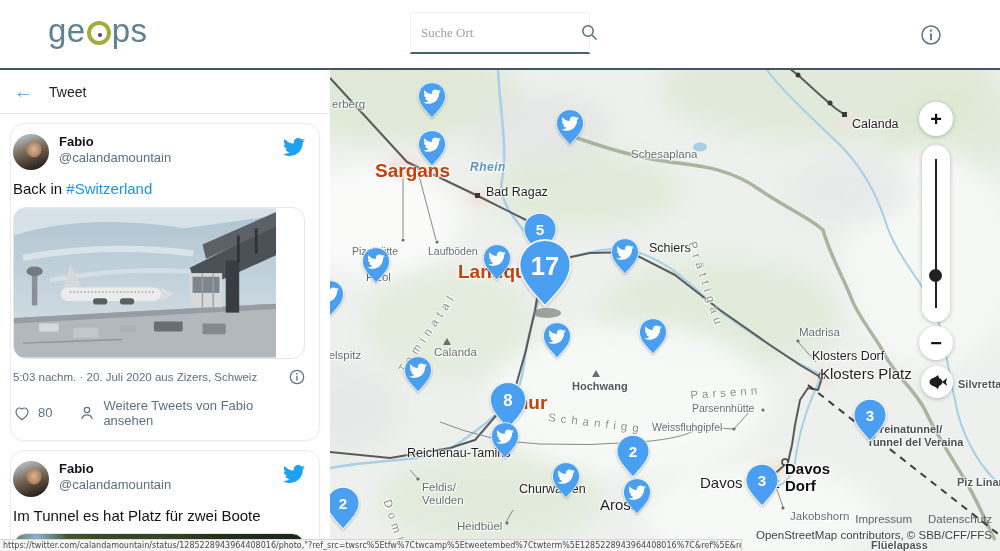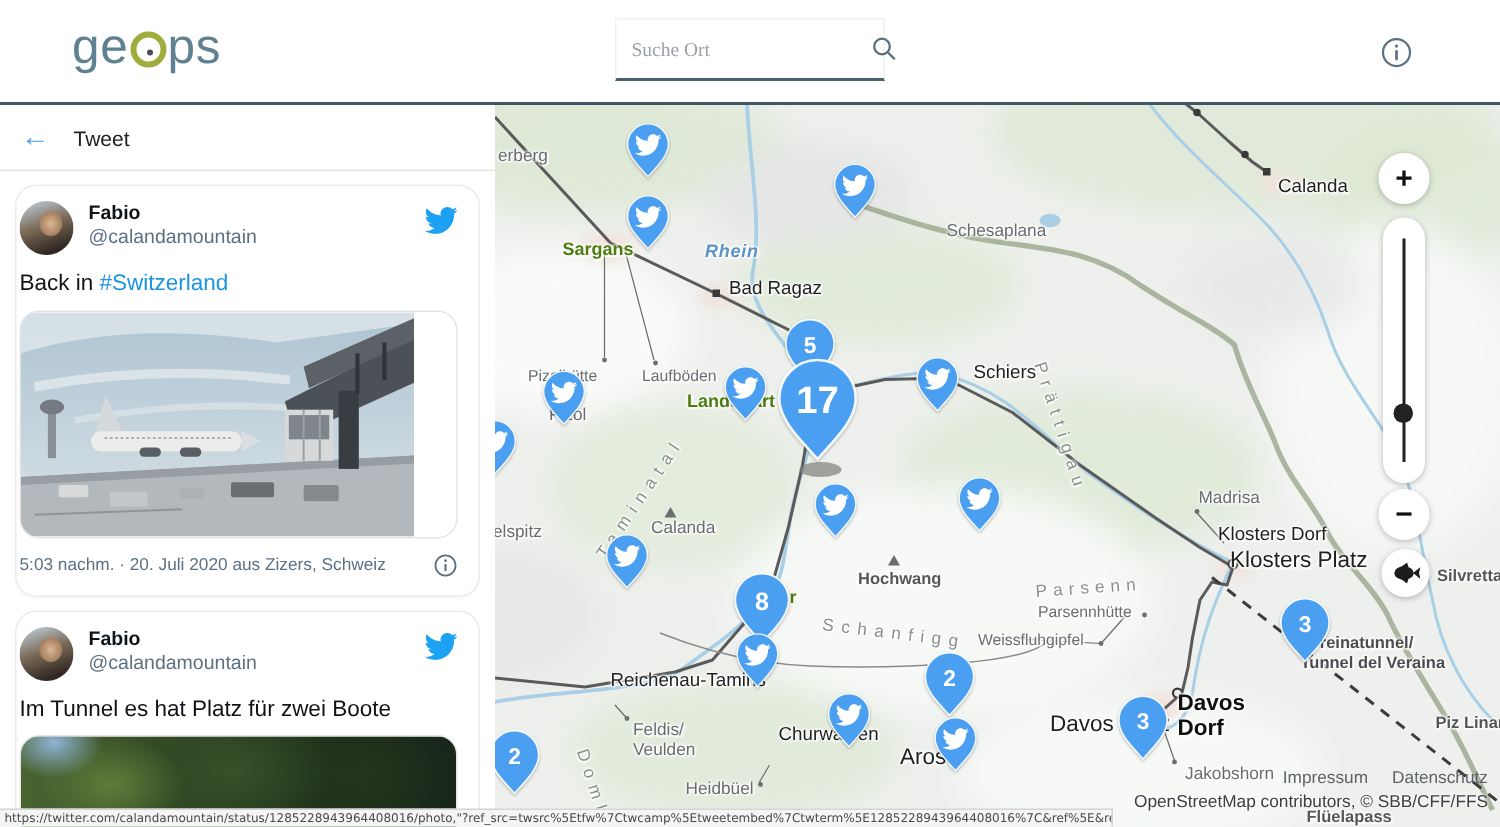--- a/index.html
+++ b/index.html
@@ -45,21 +45,21 @@
   .tfoot .grow{flex:1;}
   .tactions{display:flex;align-items:center;margin-top:13px;color:#5b7083;font-size:13px;gap:7px;}
   .tactions .sp{width:12px;}
 
   
   .map{position:absolute;left:330px;top:70px;width:670px;height:481px;background:#eef0ed;overflow:hidden;}
   .map svg.base{position:absolute;left:0;top:0;}
   .maplabel{position:absolute;white-space:nowrap;color:#333;line-height:1.15;
     text-shadow:0 0 2px #fff,0 0 2px #fff,0 0 3px #fff,1px 1px 1px #fff;}
   .town{font-size:12.5px;color:#1f1f1f;}
-  .town-bold{font-size:12px;font-weight:bold;color:#4d7c0f;}
+  .town-bold{font-size:19px;font-weight:bold;color:#c2410c;}
   .town-xl{font-size:15px;font-weight:bold;color:#101010;}
   .town-lg{font-size:15px;color:#1f1f1f;}
   .peak{font-size:11.5px;color:#696d70;}
   .peak-bold{font-size:11px;font-weight:bold;color:#54575a;}
   .hut{font-size:10.5px;color:#6a6e71;}
   .water{font-size:12px;font-style:italic;font-weight:bold;color:#5b93c4;letter-spacing:.5px;}
   .valley{font-size:11.5px;color:#8b908b;letter-spacing:5px;transform-origin:0 0;}
   .range{font-size:11px;font-weight:bold;color:#4a4d50;}
   .marker{position:absolute;}
   .marker svg{display:block;filter:drop-shadow(0 1px 1px rgba(0,0,0,.25));}
@@ -177,20 +177,36 @@
         <span>5:03 nachm. · 20. Juli 2020 aus Zizers, Schweiz</span>
         <span class="grow"></span>
         <span class="iconbtn">
           <svg width="16" height="16" viewBox="0 0 16 16">
               <circle cx="8" cy="8" r="6.7" fill="none" stroke="#5b7083" stroke-width="1.2"></circle>
               <circle cx="8" cy="4.8" r=".9" fill="#5b7083"></circle>
               <rect x="7.3" y="6.8" width="1.4" height="5" rx=".7" fill="#5b7083"></rect>
             </svg>
         </span>
       </div>
+      <div class="tactions">
+        <span class="iconbtn">
+          <svg width="18" height="18" viewBox="0 0 24 24">
+              <path d="M12 21s-8-5.3-8-11a4.6 4.6 0 0 1 8-3.1A4.6 4.6 0 0 1 20 10c0 5.7-8 11-8 11z" fill="none" stroke="#5b7083" stroke-width="1.6"></path>
+            </svg>
+        </span>
+        <span>80</span>
+        <span class="sp"></span>
+        <span class="iconbtn">
+          <svg width="18" height="18" viewBox="0 0 24 24">
+              <circle cx="12" cy="8" r="3.6" fill="none" stroke="#5b7083" stroke-width="1.6"></circle>
+              <path d="M5 20c1.2-3.6 4-5.4 7-5.4s5.8 1.8 7 5.4" fill="none" stroke="#5b7083" stroke-width="1.6"></path>
+            </svg>
+        </span>
+        <a>Weitere Tweets von Fabio ansehen</a>
+      </div>
     </div>
 
     <div class="card">
       <div class="trow">
         <div class="avatar"></div>
         <div class="tmeta">
           <div class="tname">Fabio</div>
           <div class="thandle">@calandamountain</div>
         </div>
         <div class="tbird">

